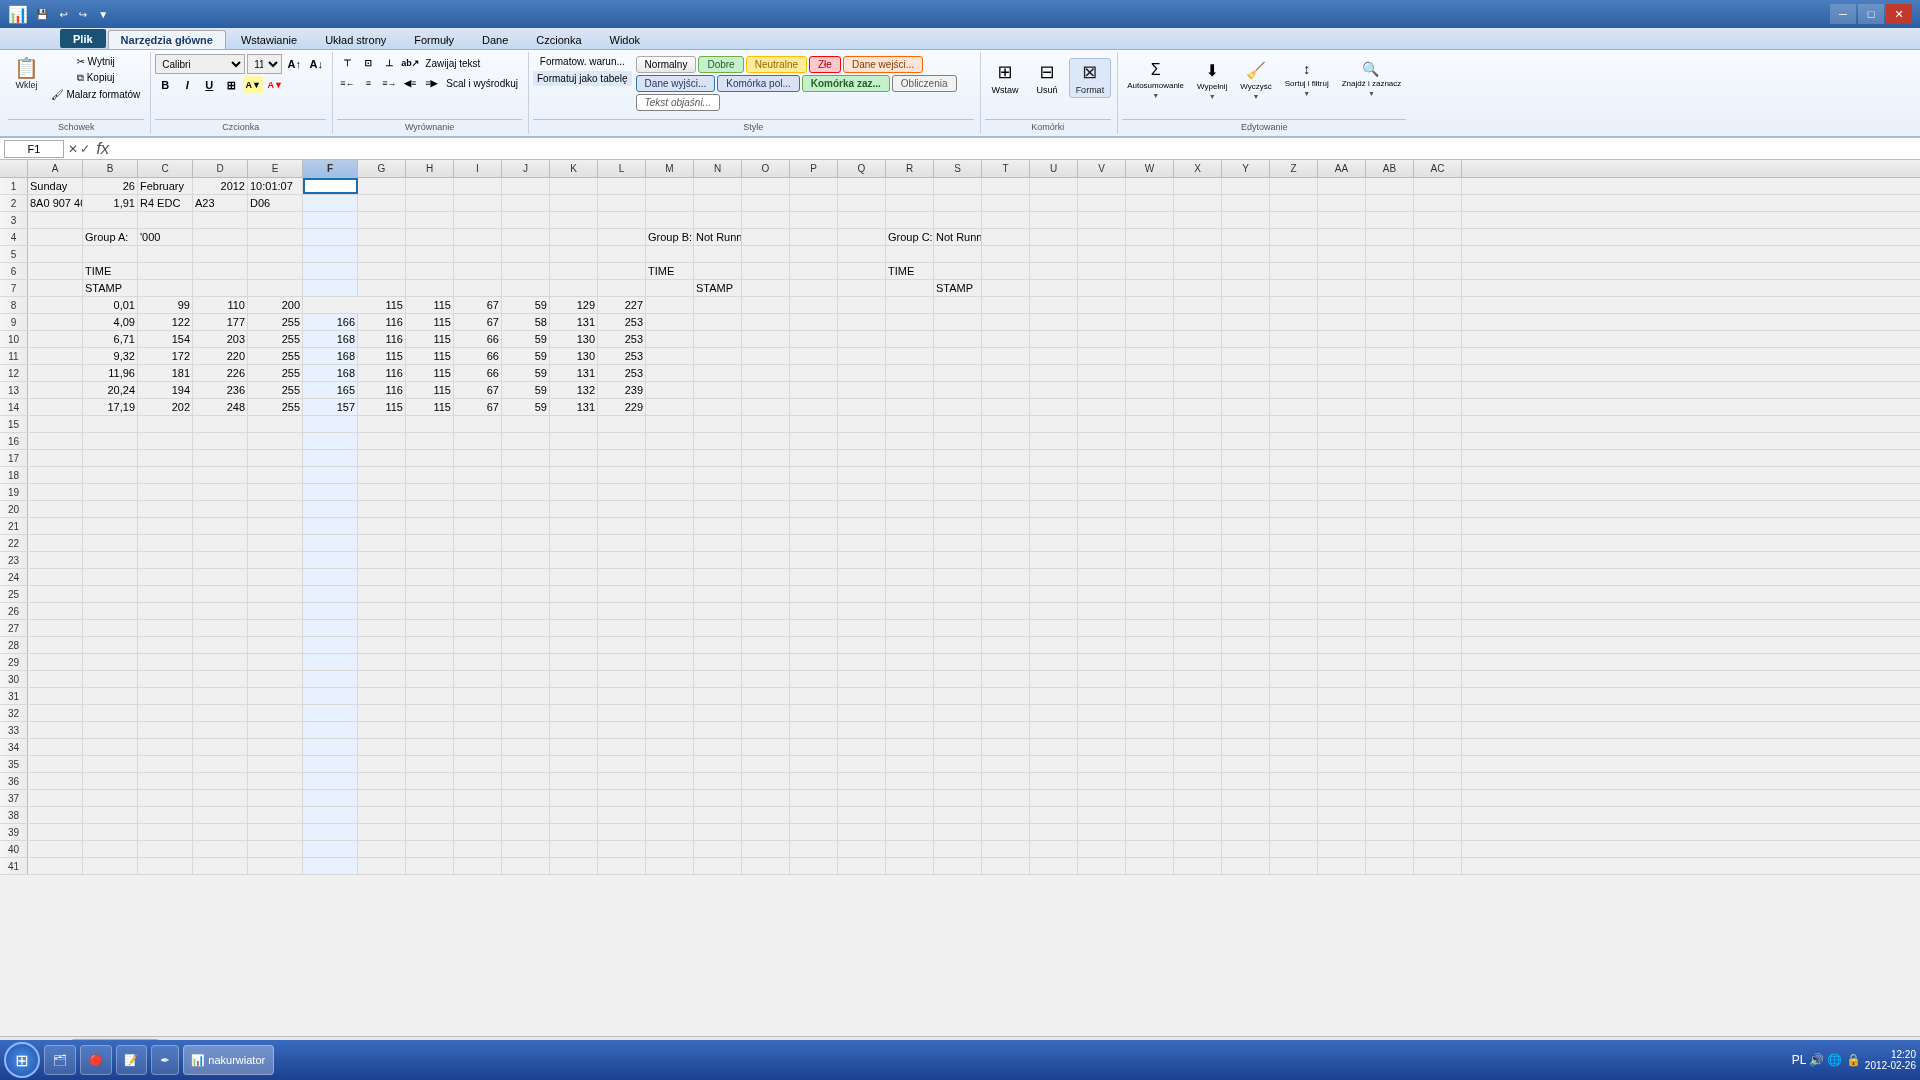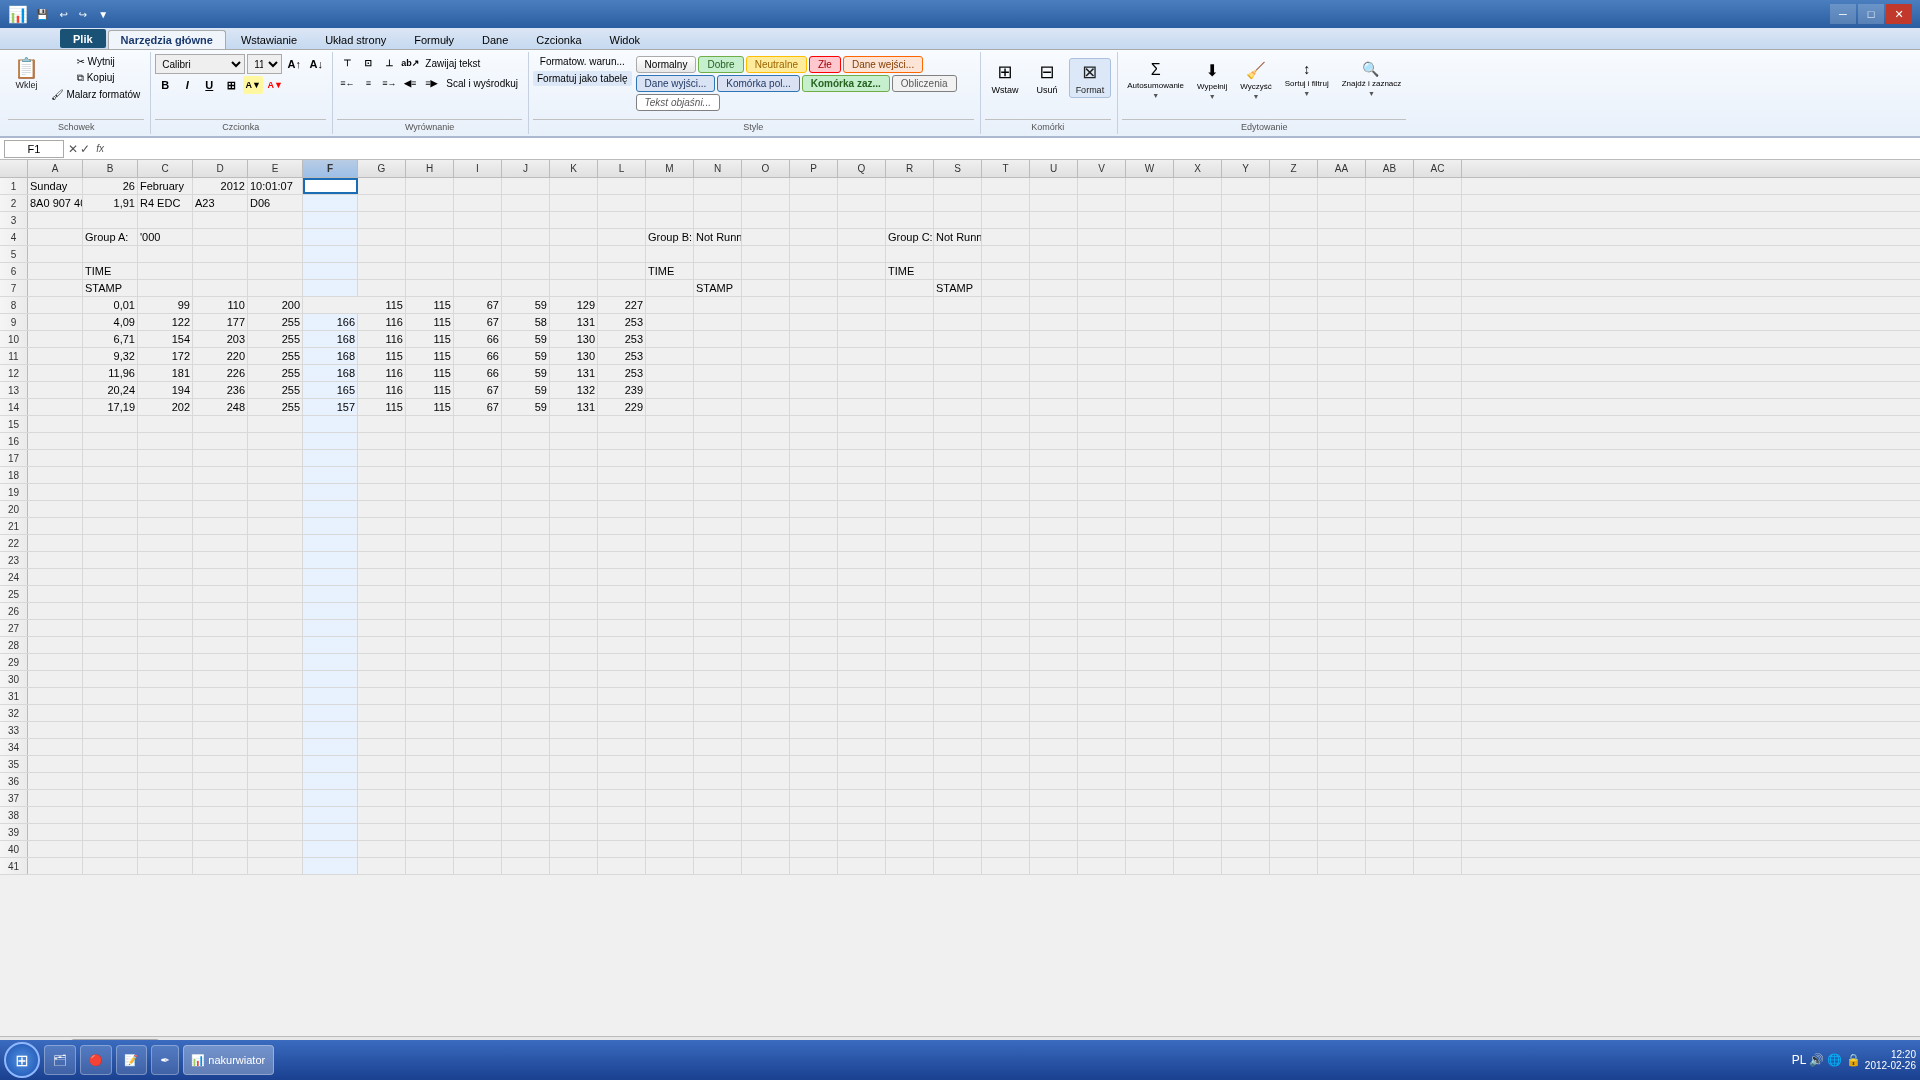--- a/index.html
+++ b/index.html
@@ -162,21 +162,21 @@
       font-size: 12px;
     }
     .formula-input {
       flex: 1;
       height: 18px;
       border: none;
       outline: none;
       font-size: 11px;
       padding: 0 4px;
     }
-    .fx-label { font-style: italic; font-size: 10px; color: #555; padding: 0 4px; }
+    .fx-label { font-style: italic; font-size: 17px; color: #555; padding: 0 4px; }
     
     
     .spreadsheet-container {
       display: flex;
       flex-direction: column;
       height: calc(1080px - 28px - 22px - 88px - 22px - 22px);
       overflow: hidden;
     }
     .sheet-area {
       flex: 1;

